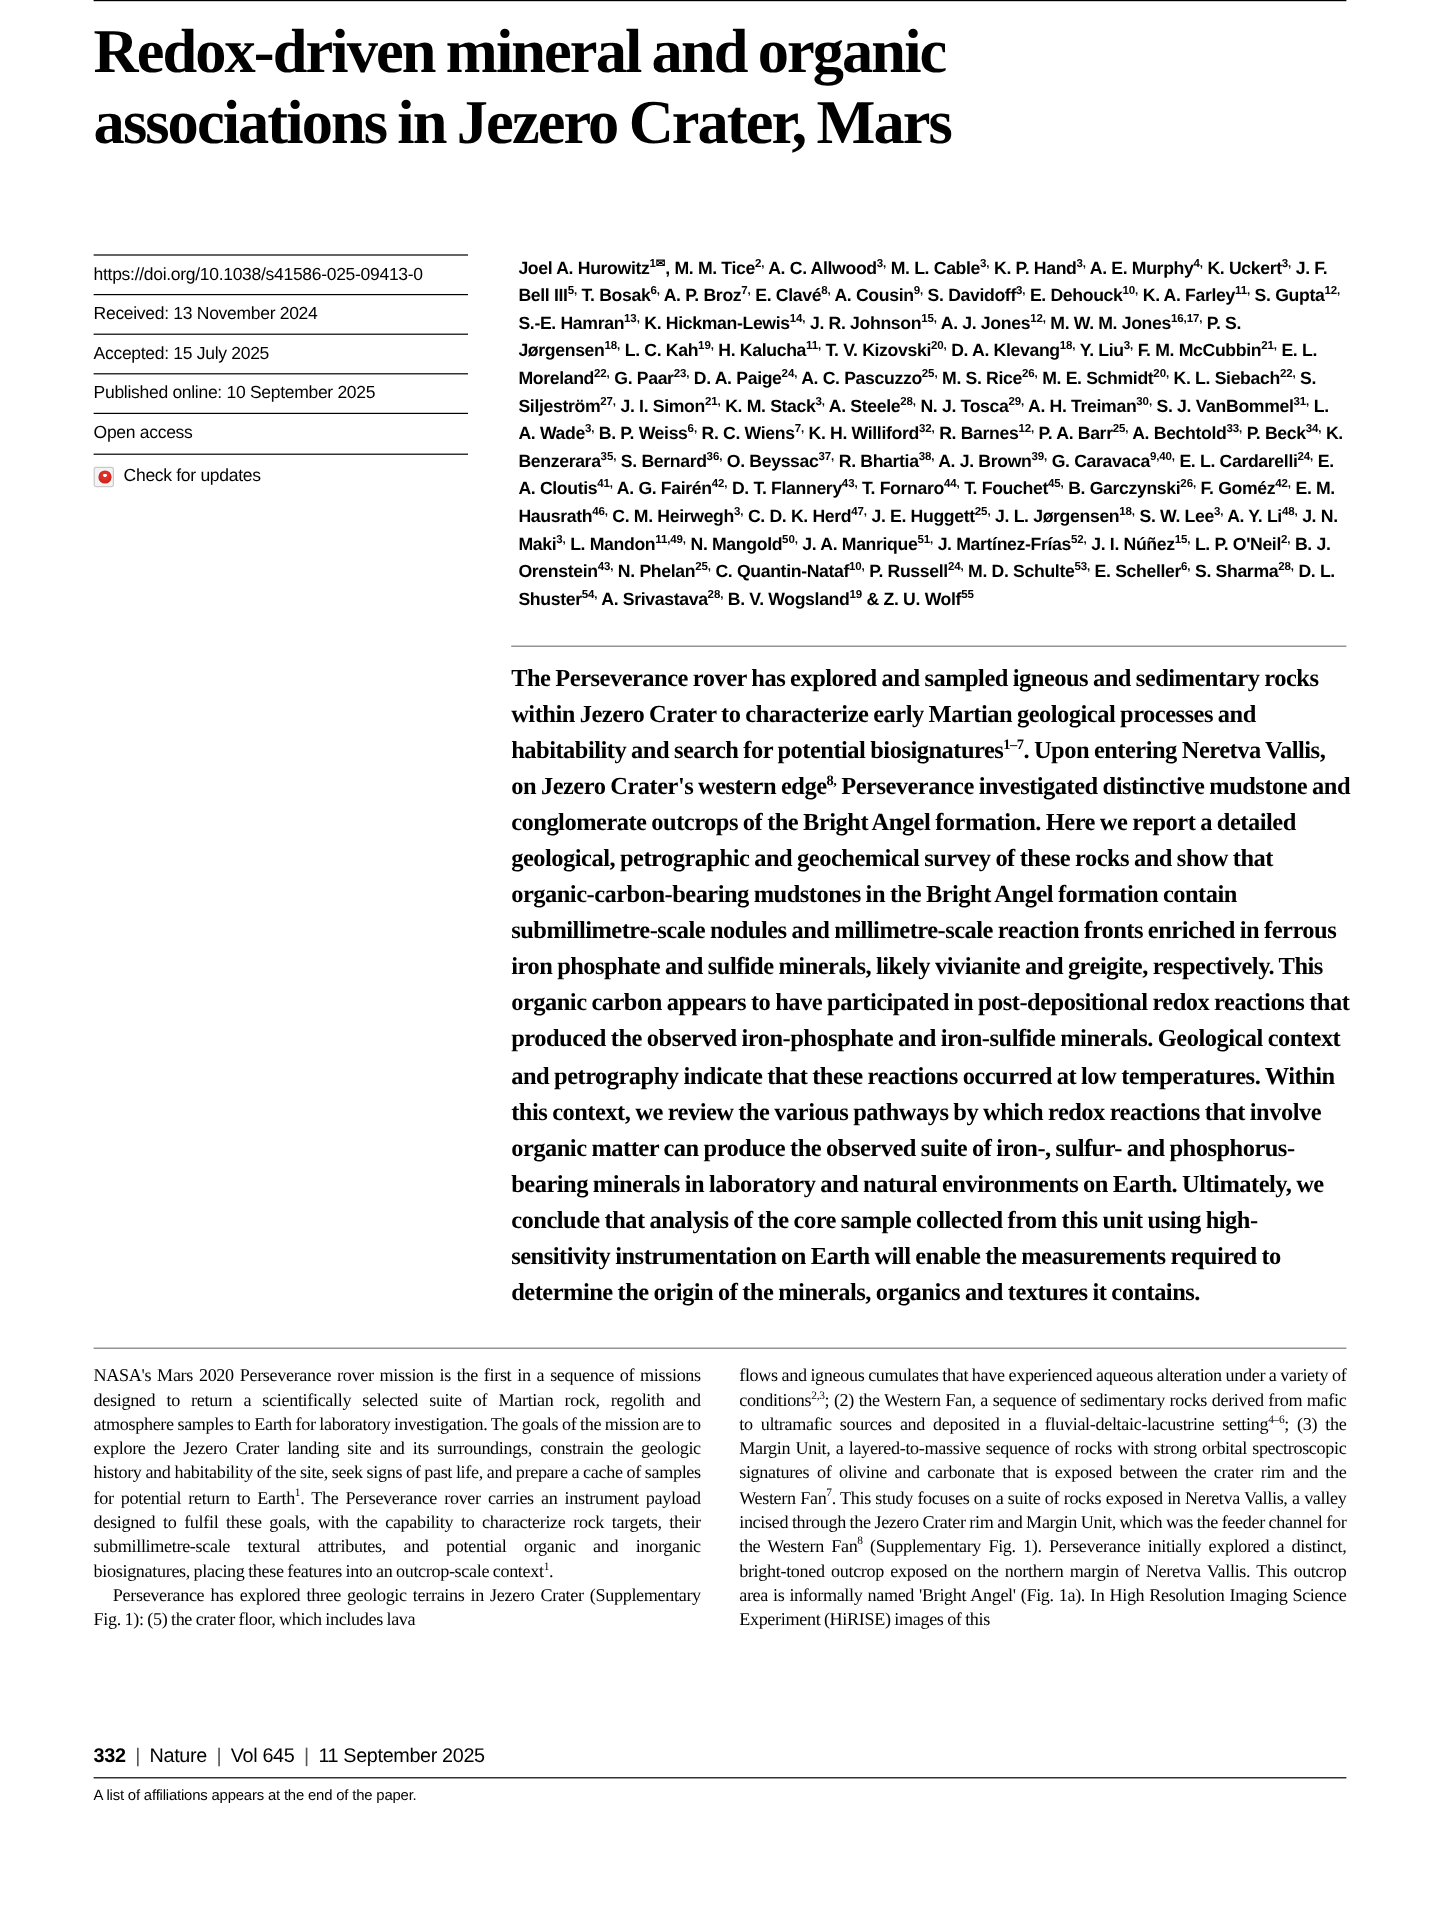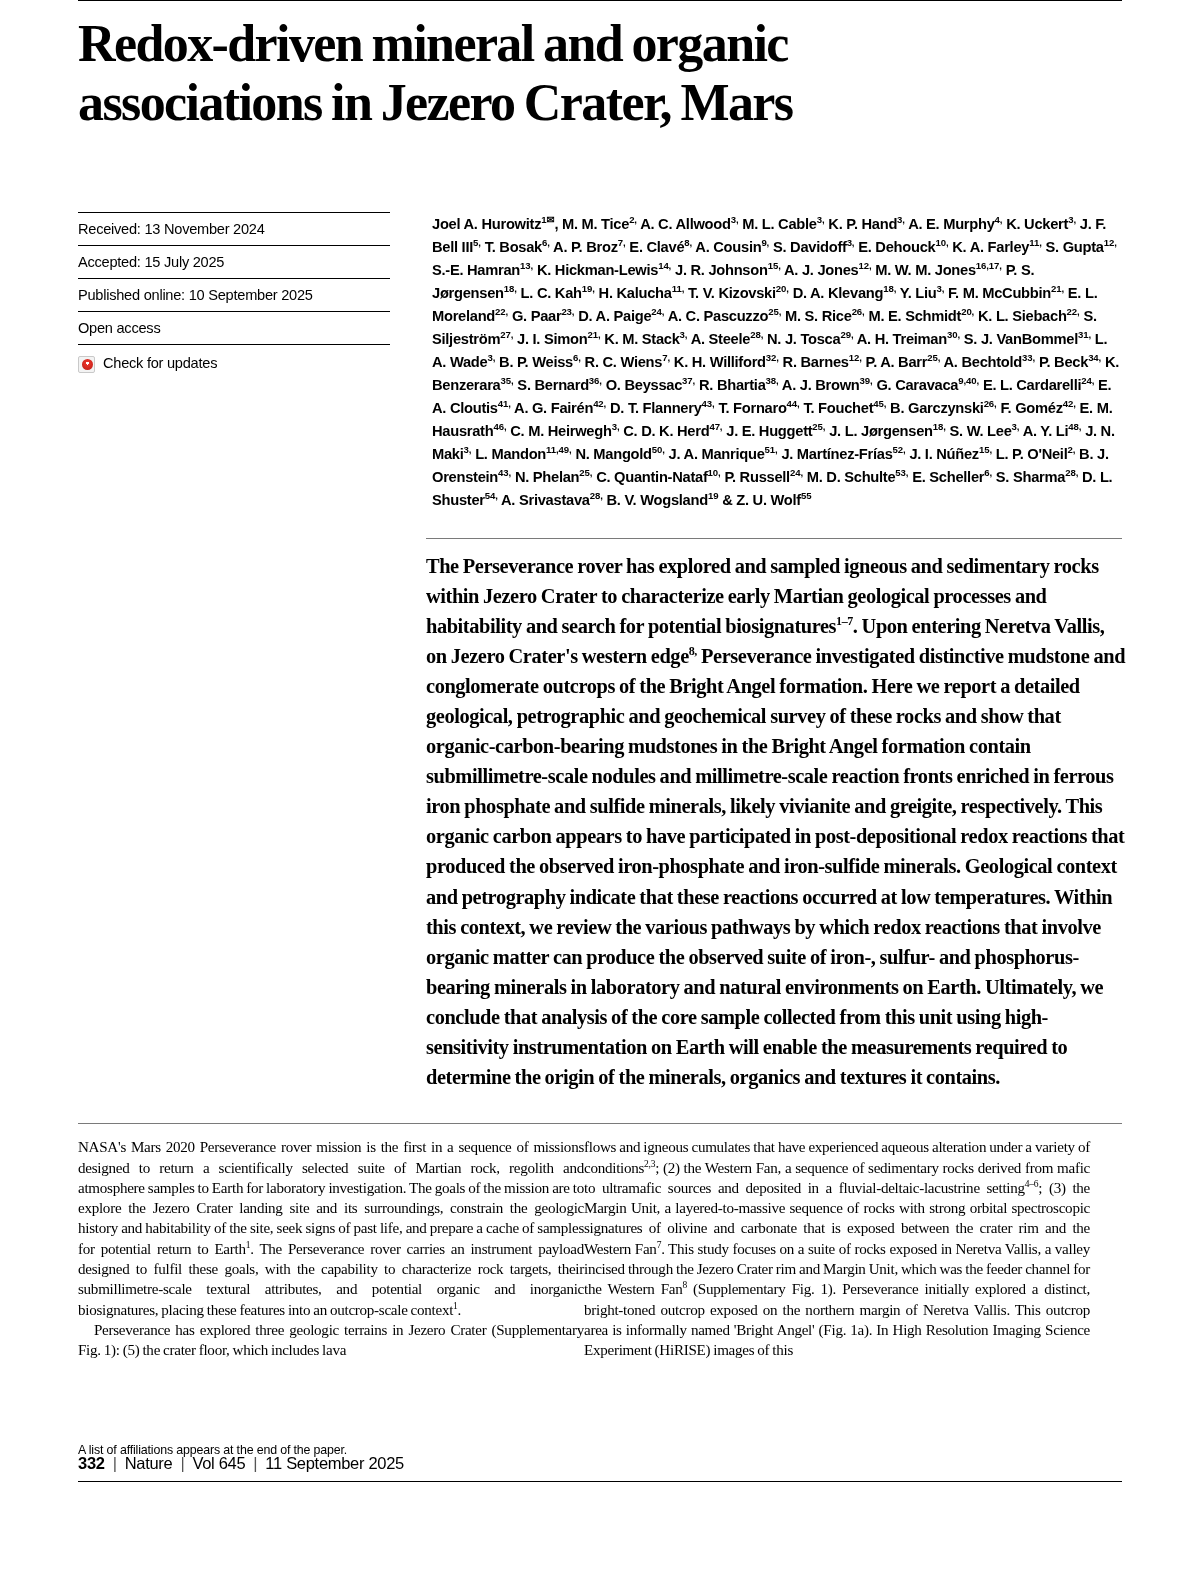--- a/index.html
+++ b/index.html
@@ -133,20 +133,21 @@
   }
 
   
   .body-rule {
     border-top: 1.3px solid #7a7a7a;
     width: 100%;
     margin-top: 31px;
   }
   .body-cols {
     display: flex;
+    gap: 32px;
     margin-top: 13px;
   }
   .col {
     width: 506px;
     flex: 0 0 506px;
     font-family: "Liberation Serif", serif;
     font-size: 15.1px;
     line-height: 1.345;
     text-align: justify;
     letter-spacing: -0.28px;
@@ -164,21 +165,21 @@
   
   .footnote-rule {
     border-top: 1px solid #000;
     width: 100%;
     position: absolute;
     top: 1481px;
     left: 0;
   }
   .footnote {
     position: absolute;
-    top: 1443px;
+    top: 1489px;
     left: 0;
     font-size: 12.4px;
     letter-spacing: -0.15px;
   }
   .pagefoot {
     position: absolute;
     top: 1454px;
     left: 0;
     font-size: 16.5px;
     letter-spacing: -0.3px;
@@ -193,20 +194,21 @@
 <body>
 
 <div class="page">
 
   <div class="rule-top"></div>
   <h1 class="title">Redox-driven mineral and organic associations in Jezero Crater, Mars</h1>
 
   <div class="upper">
 
     <div class="meta-col">
+      <div class="meta-item">https://doi.org/10.1038/s41586-025-09413-0</div>
       <div class="meta-item">Received: 13 November 2024</div>
       <div class="meta-item">Accepted: 15 July 2025</div>
       <div class="meta-item">Published online: 10 September 2025</div>
       <div class="meta-item">Open access</div>
       <div class="meta-item updates">
         <span class="crossmark"></span>
         <span>Check for updates</span>
       </div>
     </div>
 

